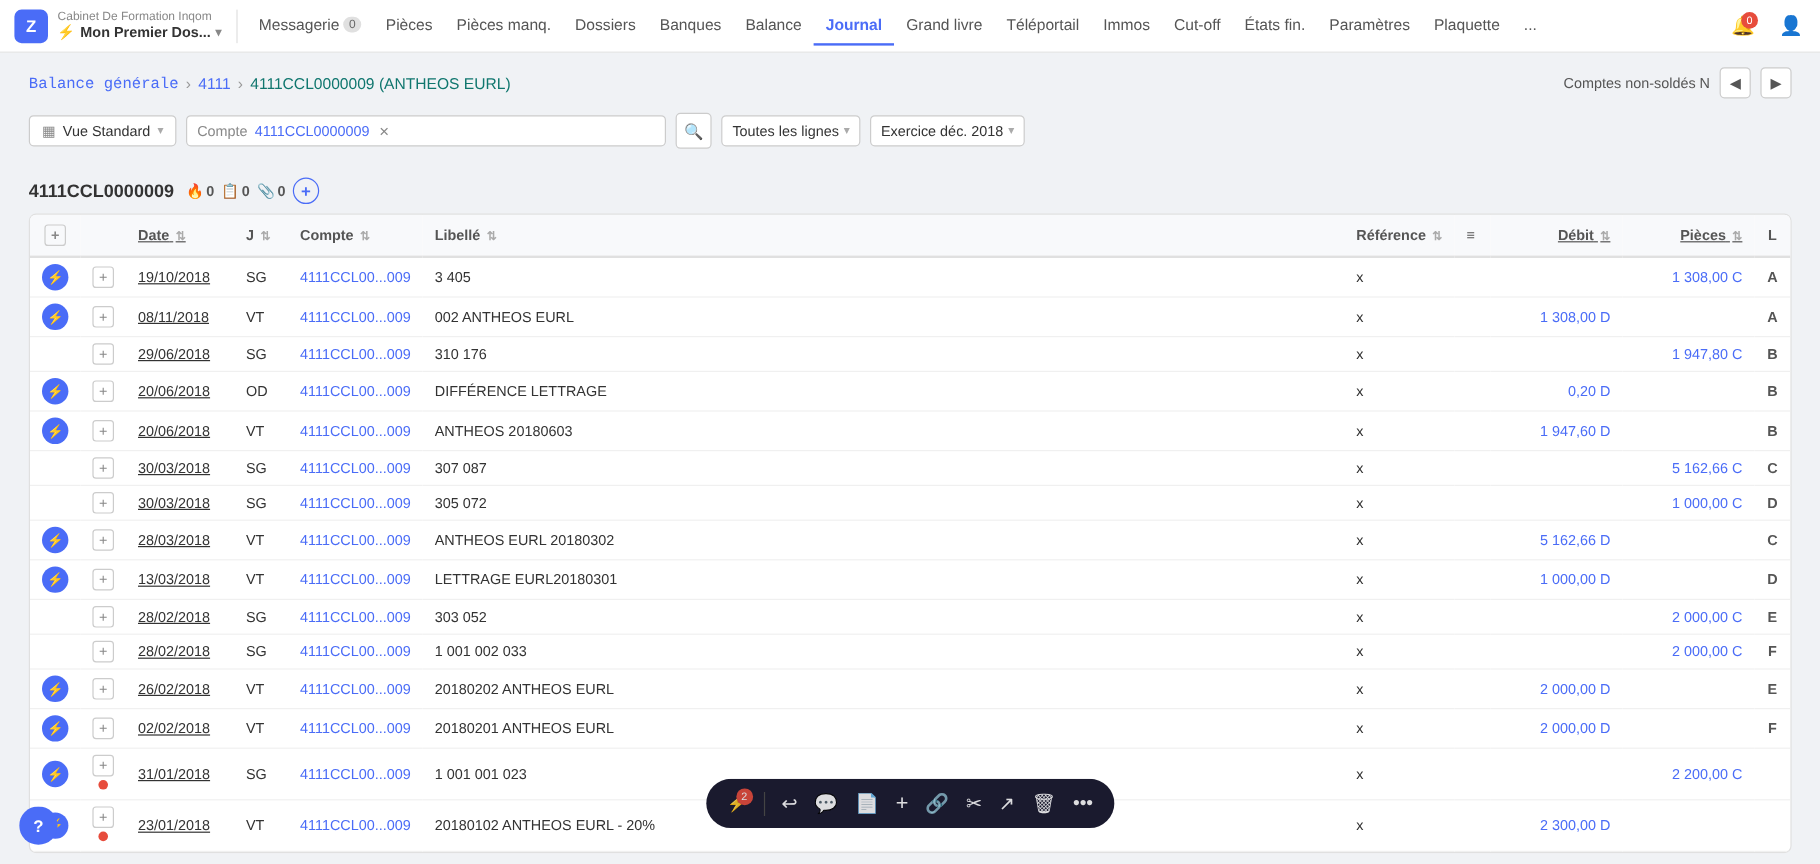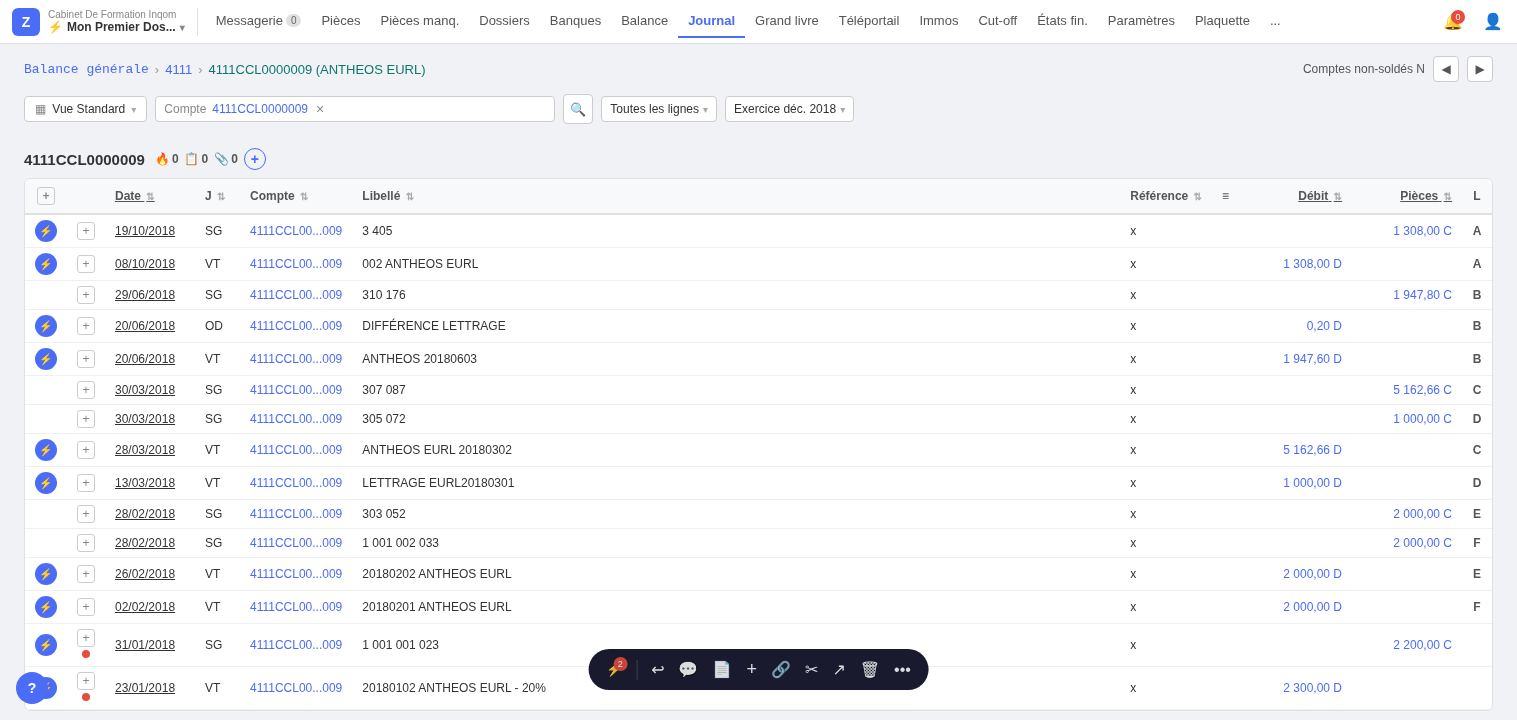--- a/index.html
+++ b/index.html
@@ -380,21 +380,21 @@
             <td class="col-credit right amount-credit">1 308,00 C</td>
             <td class="col-l center lettre-badge">A</td>
           </tr>
           <tr>
             <td class="col-actions center">
               <div class="lightning-btn">⚡</div>
             </td>
             <td class="col-plus center">
               <div class="plus-btn" style="margin: auto;">+</div>
             </td>
-            <td class="col-date" style="cursor: pointer;">08/10/2018</td>
+            <td class="col-date" style="cursor: pointer;">08/11/2018</td>
             <td class="col-j">VT</td>
             <td class="col-compte" style="color: rgb(74, 108, 247); cursor: pointer;">4111CCL00...009</td>
             <td class="col-libelle">002 ANTHEOS EURL</td>
             <td class="col-ref">x</td>
             <td class="col-filter"></td>
             <td class="col-debit right amount-debit">1 308,00 D</td>
             <td class="col-credit right"></td>
             <td class="col-l center lettre-badge">A</td>
           </tr>
           <tr>

